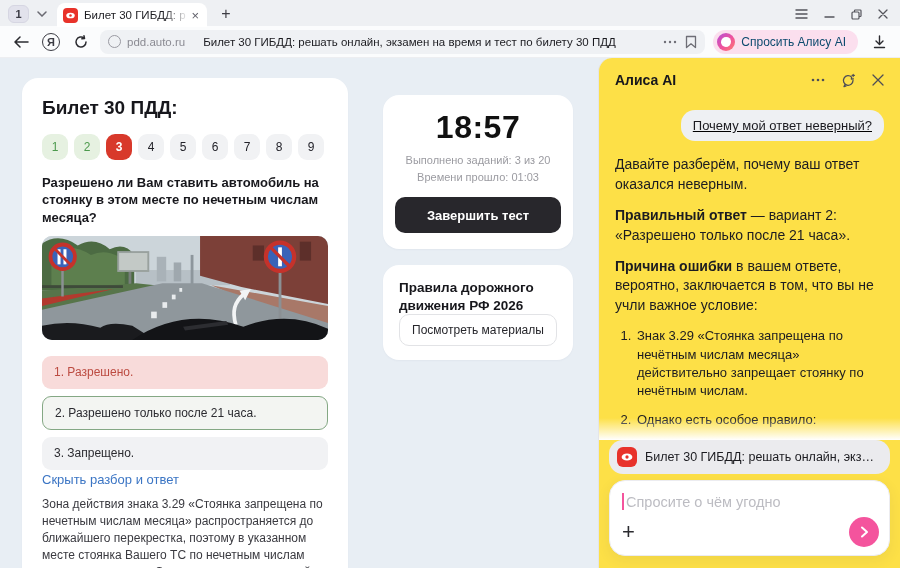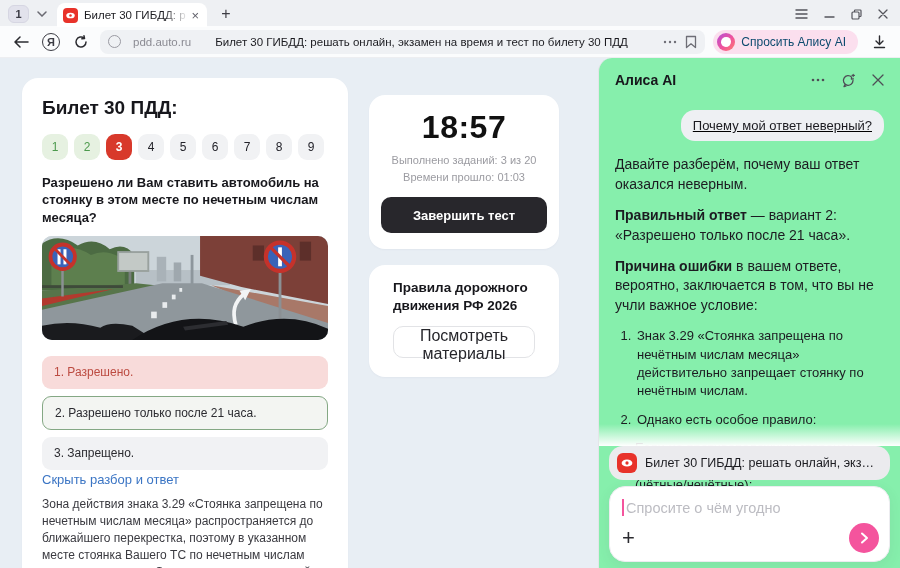--- a/index.html
+++ b/index.html
@@ -18,34 +18,34 @@
   .tabtitle .fade { position:absolute; right:0; top:0; bottom:0; width:26px; background:linear-gradient(90deg,rgba(255,255,255,0),#fff); }
   .tabclose { font-size:13px; color:#60606a; padding:0 2px; cursor:default; }
   .newtab { width:22px; height:22px; margin-left:8px; font-size:16px; color:#3c3c44; display:flex; align-items:center; justify-content:center; }
   .winctrls { margin-left:auto; display:flex; align-items:center; gap:16px; padding-right:6px; color:#54545c; }
   .winctrls span { display:flex; align-items:center; }
 
   
   .toolbar { height:32px; background:#fbfcfd; display:flex; align-items:center; padding:0 10px; gap:8px; flex:none; border-bottom:1px solid #edeef1; }
   .navicon { width:22px; height:22px; display:flex; align-items:center; justify-content:center; color:#2b2b30; flex:none; }
   .ya-badge { width:18px; height:18px; border:1.4px solid #3c3c44; border-radius:50%; font-size:11px; font-weight:700; color:#3c3c44; display:flex; align-items:center; justify-content:center; }
-  .addressbar { flex:1; max-width:640px; height:24px; background:#eff1f4; border-radius:8px; display:flex; align-items:center; padding:0 8px; gap:12px; min-width:0; }
+  .addressbar { flex:1; max-width:640px; height:24px; background:#eff1f4; border-radius:8px; display:flex; align-items:center; padding:0 8px; gap:6px; min-width:0; }
   .site-ic { width:13px; height:13px; border:1.4px solid #9a9aa2; border-radius:50%; flex:none; }
   .domain { font-size:11.5px; color:#8b8b93; flex:none; }
   .urltitle { font-size:11.5px; color:#1b1b20; white-space:nowrap; overflow:hidden; text-overflow:ellipsis; flex:1; margin-left:12px; }
   .addr-actions { display:flex; align-items:center; gap:8px; color:#6e6e76; flex:none; }
   .alicebtn { height:24px; background:#fbdfee; border-radius:13px; display:flex; align-items:center; gap:6px; padding:0 12px 0 4px; flex:none; }
   .alice-orb { width:18px; height:18px; border-radius:50%; background:linear-gradient(135deg,#b44fd8 0%,#f0529c 55%,#ff7e6b 100%); display:flex; align-items:center; justify-content:center; }
   .alice-orb::after { content:""; width:10px; height:10px; background:#fff; border-radius:50% 46% 52% 48%; display:block; }
   .alicebtn span.lbl { font-size:12px; color:#0c4a6e; font-weight:400; }
   .dl { margin-left:2px; }
 
   
   .content { flex:1; display:flex; min-height:0; background:#e8eef4; }
-  .page { flex:1; position:relative; min-width:0; padding:20px 0 0 22px; display:flex; gap:21px; overflow:hidden; }
+  .page { flex:1; position:relative; min-width:0; padding:20px 0 0 22px; display:flex; gap:35px; overflow:hidden; }
 
   
   .quizcard { width:326px; background:#fff; border-radius:16px; padding:18px 20px; flex:none; height:560px; overflow:hidden; position:relative; box-shadow:0 1px 2px rgba(40,60,90,.04); }
   .qtitle { font-size:19px; line-height:1.25; font-weight:700; color:#17171c; }
   .pills { display:flex; gap:6px; margin:14px 0 0; overflow:hidden; }
   .pill { min-width:26px; height:26px; border-radius:9px; font-size:12px; display:flex; align-items:center; justify-content:center; flex:none; }
   .pill.done { background:#e6f1e1; color:#4c9a4c; }
   .pill.active { background:#d8392b; color:#fff; font-weight:700; }
   .pill.idle { background:#f1f2f4; color:#23232a; }
   .question { font-size:13px; font-weight:700; color:#17171c; line-height:1.35; margin-top:14px; }
@@ -57,41 +57,41 @@
   .answer.normal { background:#f1f2f4; color:#2b2b30; }
   .toggle { display:inline-block; margin-top:2px; font-size:13px; color:#3b75c4; }
   .expl { margin-top:8px; font-size:12px; color:#3a3a40; line-height:1.42; position:relative; }
 
   
   .sidecol { width:190px; flex:none; display:flex; flex-direction:column; gap:16px; padding-top:17px; }
   .timercard { background:#fff; border-radius:16px; padding:14px 12px 16px; text-align:center; box-shadow:0 1px 2px rgba(40,60,90,.04); }
   .bigtime { font-size:32px; font-weight:700; color:#111; letter-spacing:.5px; }
   .tstat { font-size:11px; color:#9b9ba1; margin-top:6px; line-height:1.5; }
   .finishbtn { margin-top:12px; width:100%; height:36px; background:#28272c; color:#fff; font-size:13px; font-weight:700; border:none; border-radius:10px; font-family:inherit; }
-  .matcard { background:#fff; border-radius:16px; padding:14px 24px; box-shadow:0 1px 2px rgba(40,60,90,.04); }
+  .matcard { background:#fff; border-radius:16px; padding:14px 16px; box-shadow:0 1px 2px rgba(40,60,90,.04); }
   .mattitle { font-size:13.5px; font-weight:700; color:#17171c; line-height:1.3; }
-  .matbtn { margin-top:12px; width:100%; height:32px; background:#fff; border:1px solid #e2e3e6; border-radius:10px; font-size:16px; color:#26262b; font-family:inherit; }
-
-  
-  .alice { width:302px; flex:none; background:#86efac; border-left:1px solid #e4e5e9; border-radius:14px 0 0 0; position:relative; display:flex; flex-direction:column; overflow:hidden; }
+  .matbtn { width:100%; height:32px; background:#fff; border:1px solid #e2e3e6; border-radius:10px; font-size:12px; color:#26262b; font-family:inherit; }
+
+  
+  .alice { width:302px; flex:none; background:#fde047; border-left:1px solid #e4e5e9; border-radius:14px 0 0 0; position:relative; display:flex; flex-direction:column; overflow:hidden; }
   .alice-head { display:flex; align-items:center; padding:14px 16px 8px; }
   .alice-title { font-size:14px; font-weight:700; color:#17171c; }
   .alice-head-icons { margin-left:auto; display:flex; align-items:center; gap:16px; color:#4e4e56; }
   .alice-msgs { padding:6px 16px 0; overflow:hidden; flex:1; }
   .bubble-row { display:flex; justify-content:flex-end; margin:8px 0 14px;text-decoration:underline; }
   .bubble { background:#eef0f3; border-radius:14px; padding:8px 12px; font-size:13px; color:#1b1b20; }
   .ai p { font-size:14px; color:#1c1c21; line-height:1.42; margin-bottom:11px; }
   .ai b { font-weight:700; }
   .ai ol { margin:0 0 4px 4px; padding-left:16px; }
   .ai ol li { font-size:13px; color:#1c1c21; line-height:1.42; margin-bottom:10px; padding-left:2px; }
   .ai ul { list-style:none; margin:0 0 0 6px; }
   .ai ul li { font-size:13px; color:#1c1c21; line-height:1.42; position:relative; padding-left:14px; }
   .ai ul li::before { content:"•"; position:absolute; left:0; top:0; color:#1c1c21; font-size:11px; line-height:1.7; }
   .cutline { font-size:13px; color:#6a6a70; margin-left:20px; white-space:nowrap; overflow:hidden; }
-  .alice-bottom { position:absolute; left:10px; right:10px; bottom:6px; }
+  .alice-bottom { position:absolute; left:10px; right:10px; bottom:12px; }
   .alice-bottom::before { content:""; position:absolute; left:-10px; right:-10px; top:-22px; height:22px; background:linear-gradient(180deg,rgba(255,255,255,0),#fff); }
   .chip { background:#ebebee; border-radius:14px; height:34px; display:flex; align-items:center; gap:8px; padding:0 12px 0 8px; position:relative; z-index:2; }
   .chip-ic { width:20px; height:20px; background:#e8322a; border-radius:6px; flex:none; display:flex; align-items:center; justify-content:center; }
   .chip-txt { font-size:12.5px; color:#1b1b20; white-space:nowrap; overflow:hidden; text-overflow:ellipsis; }
   .inputcard { margin-top:6px; background:#fff; border:1px solid #ececf0; border-radius:16px; box-shadow:0 4px 14px rgba(60,60,80,.08); padding:12px 12px 10px; height:76px; position:relative; }
   .ph-row { display:flex; align-items:center; }
   .caret { width:2px; height:17px; background:#f4549d; margin-right:2px; }
   .ph { font-size:14.5px; color:#bcbcc2; }
   .input-actions { position:absolute; left:12px; right:10px; bottom:8px; display:flex; align-items:center; }
   .plus { font-size:22px; color:#2b2b30; font-weight:400; line-height:1; }

